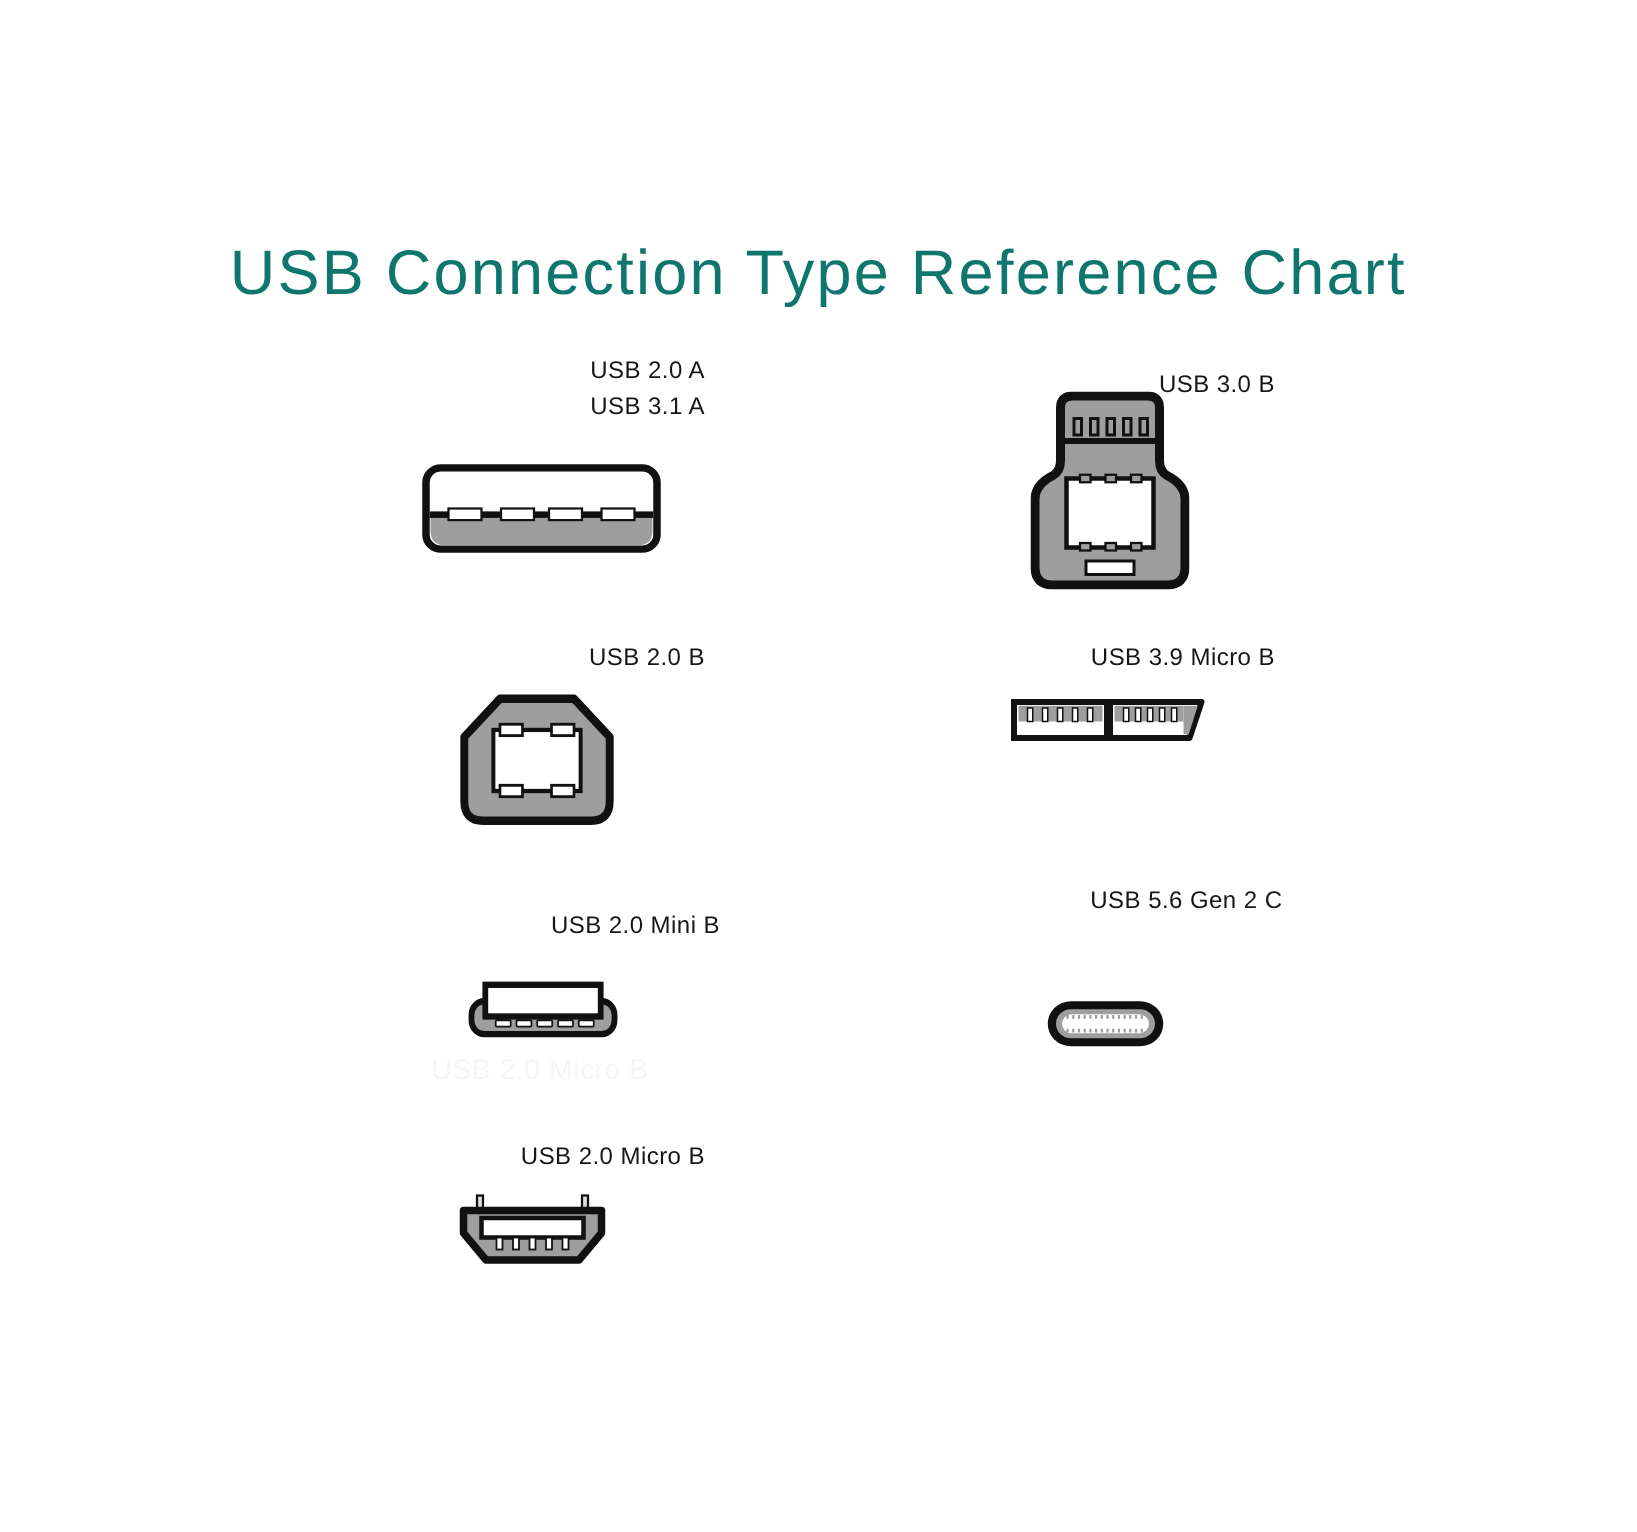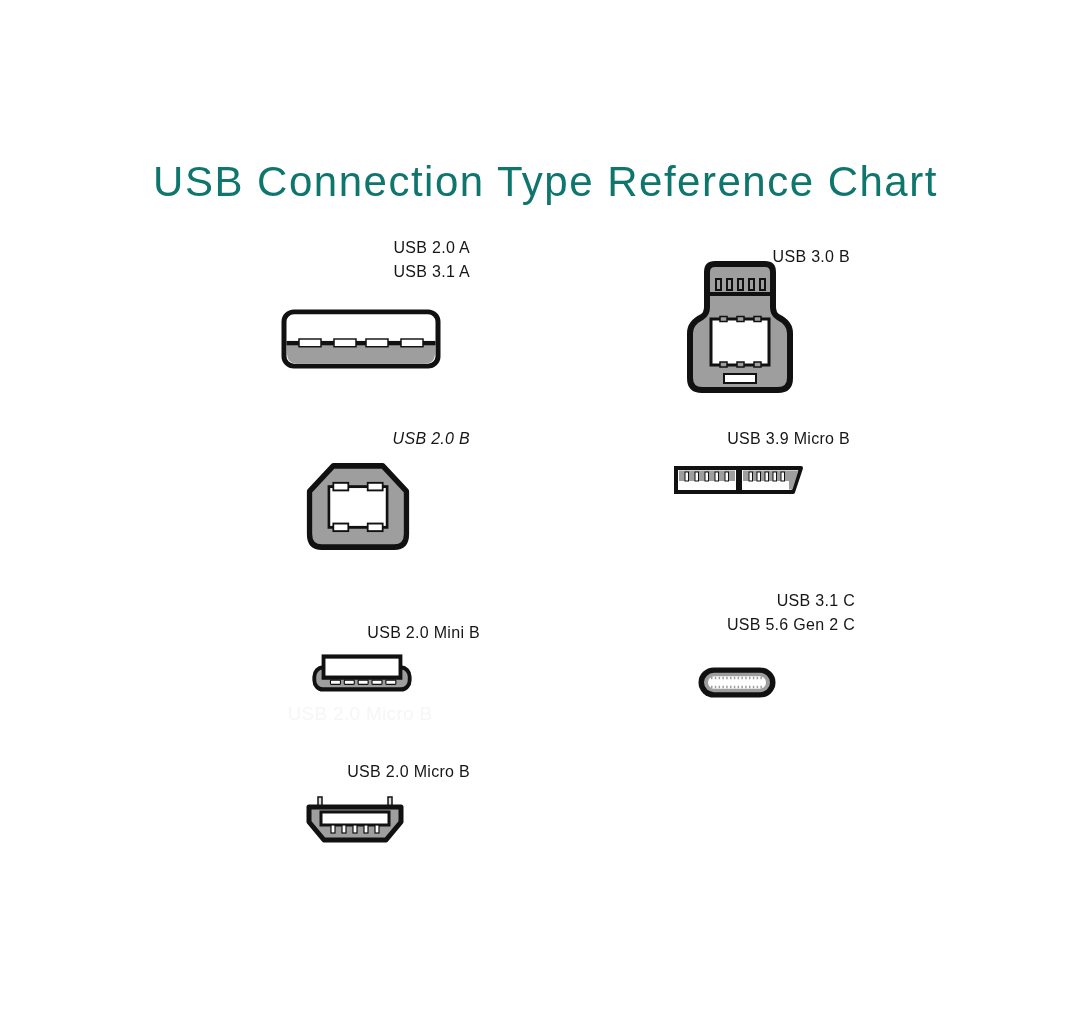--- a/index.html
+++ b/index.html
@@ -42,36 +42,36 @@
   <path d="M 6,36 L 154,36 L 154,46 Q 154,56.5 144,56.5 L 16,56.5 Q 6,56.5 6,46 Z" fill="#9e9e9e"></path>
   <rect x="5.5" y="33" width="149" height="4.5" fill="#111111"></rect>
   <g>
     <rect x="18" y="31" width="22" height="8" fill="#ffffff" stroke="#111111" stroke-width="1.5"></rect>
     <rect x="53" y="31" width="22" height="8" fill="#ffffff" stroke="#111111" stroke-width="1.5"></rect>
     <rect x="85" y="31" width="22" height="8" fill="#ffffff" stroke="#111111" stroke-width="1.5"></rect>
     <rect x="120" y="31" width="22" height="8" fill="#ffffff" stroke="#111111" stroke-width="1.5"></rect>
   </g>
 </svg>
 
-<div class="abs label-group" style="left:250px; top:427px; width:220px;font-style:italic;">
+<div class="abs label-group" style="left:250px; top:427px; width:220px;">
   <div>USB 2.0 B</div>
 </div>
 
 <svg class="abs" style="left:306px; top:462px;" width="104" height="89" viewBox="0 0 118 94" preserveAspectRatio="none">
   <path d="M 31,4 L 87,4 L 114,31 L 114,76 Q 114,90 100,90 L 18,90 Q 4,90 4,76 L 4,31 Z" fill="#9e9e9e" stroke="#111111" stroke-width="6" stroke-linejoin="round"></path>
   <rect x="26" y="26" width="66" height="43" fill="#ffffff" stroke="#111111" stroke-width="3"></rect>
   <g>
     <rect x="31" y="22" width="17" height="8" fill="#ffffff" stroke="#111111" stroke-width="2"></rect>
     <rect x="70" y="22" width="17" height="8" fill="#ffffff" stroke="#111111" stroke-width="2"></rect>
     <rect x="31" y="65" width="17" height="8" fill="#ffffff" stroke="#111111" stroke-width="2"></rect>
     <rect x="70" y="65" width="17" height="8" fill="#ffffff" stroke="#111111" stroke-width="2"></rect>
   </g>
 </svg>
 
-<div class="abs label-group" style="left:240px; top:621px; width:240px;">
+<div class="abs label-group" style="left:240px; top:606px; width:240px;">
   <div>USB 2.0 Mini B</div>
 </div>
 
 <svg class="abs" style="left:312px; top:654px;" width="100" height="38" viewBox="0 0 130 45" preserveAspectRatio="none">
   <rect x="3" y="16" width="124" height="26" rx="11" fill="#9e9e9e" stroke="#111111" stroke-width="5"></rect>
   <rect x="15" y="3" width="100" height="25" fill="#ffffff" stroke="#111111" stroke-width="5"></rect>
   <g>
     <rect x="24" y="31" width="13" height="5" rx="1" fill="#ffffff" stroke="#111111" stroke-width="1.5"></rect>
     <rect x="42" y="31" width="13" height="5" rx="1" fill="#ffffff" stroke="#111111" stroke-width="1.5"></rect>
     <rect x="60" y="31" width="13" height="5" rx="1" fill="#ffffff" stroke="#111111" stroke-width="1.5"></rect>
@@ -147,21 +147,20 @@
   <g>
     <rect x="75" y="6" width="3.5" height="9" fill="#ffffff" stroke="#111111" stroke-width="1"></rect>
     <rect x="83" y="6" width="3.5" height="9" fill="#ffffff" stroke="#111111" stroke-width="1"></rect>
     <rect x="91" y="6" width="3.5" height="9" fill="#ffffff" stroke="#111111" stroke-width="1"></rect>
     <rect x="99" y="6" width="3.5" height="9" fill="#ffffff" stroke="#111111" stroke-width="1"></rect>
     <rect x="107" y="6" width="3.5" height="9" fill="#ffffff" stroke="#111111" stroke-width="1"></rect>
   </g>
 </svg>
 
 <div class="abs label-group" style="left:615px; top:589px; width:240px;">
-  <div>USB 3.1 C</div>
   <div>USB 5.6 Gen 2 C</div>
 </div>
 
 <svg class="abs" style="left:697px; top:666px;" width="80" height="33" viewBox="0 0 80 34" preserveAspectRatio="none">
   <rect x="1.5" y="1.5" width="77" height="31" rx="15.5" fill="#111111"></rect>
   <rect x="7" y="7" width="66" height="20" rx="10" fill="#9e9e9e"></rect>
   <rect x="11" y="10.5" width="58" height="13" rx="6.5" fill="#ffffff"></rect>
   <g>
     <line x1="14" y1="12.3" x2="66" y2="12.3" stroke="#9e9e9e" stroke-width="2.6" stroke-dasharray="1.5 2.3"></line>
     <line x1="14" y1="21.7" x2="66" y2="21.7" stroke="#9e9e9e" stroke-width="2.6" stroke-dasharray="1.5 2.3"></line>

